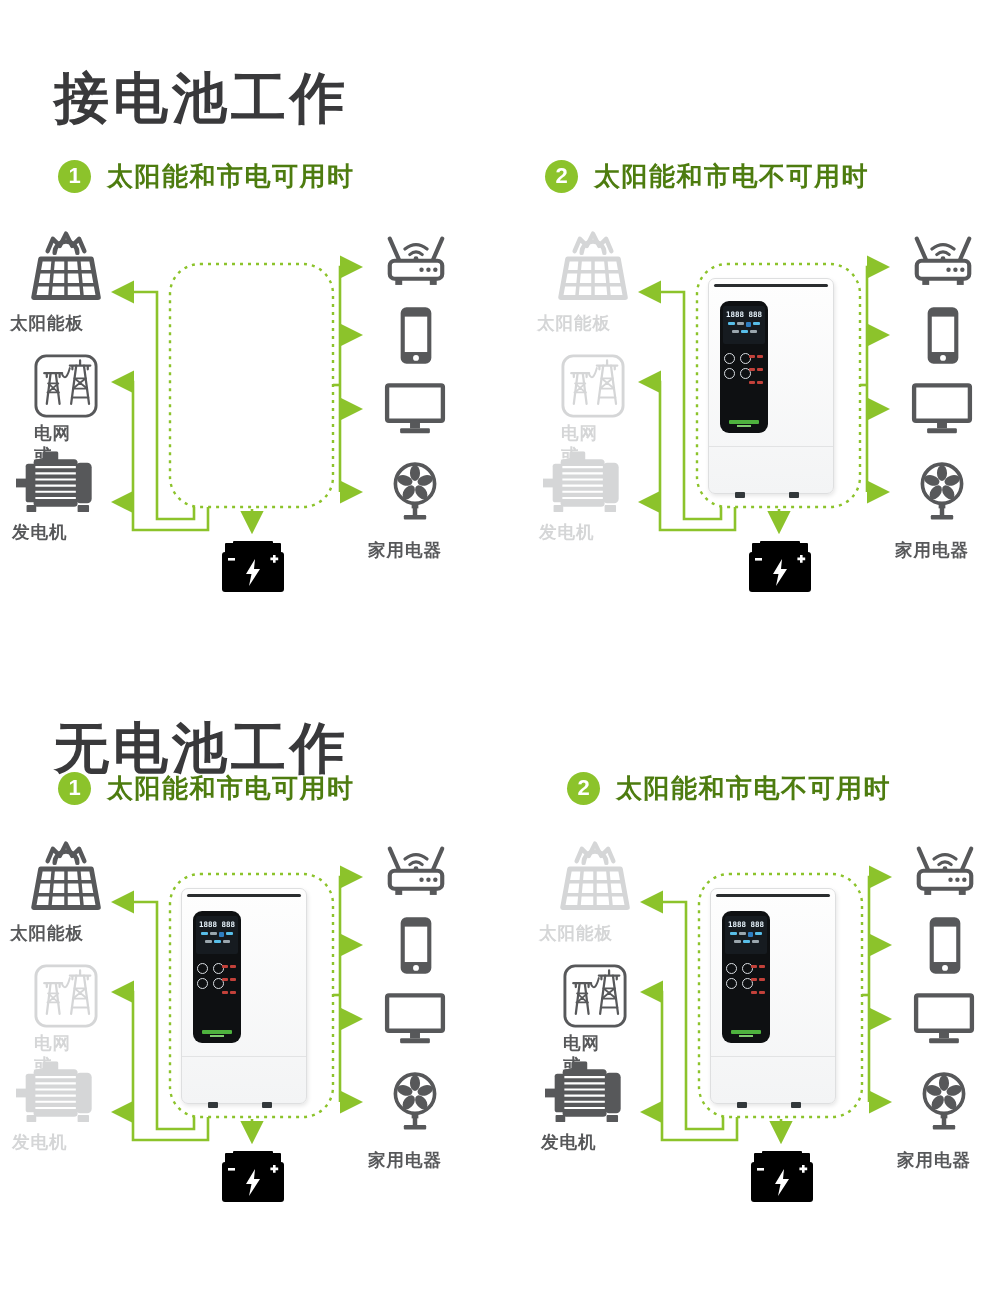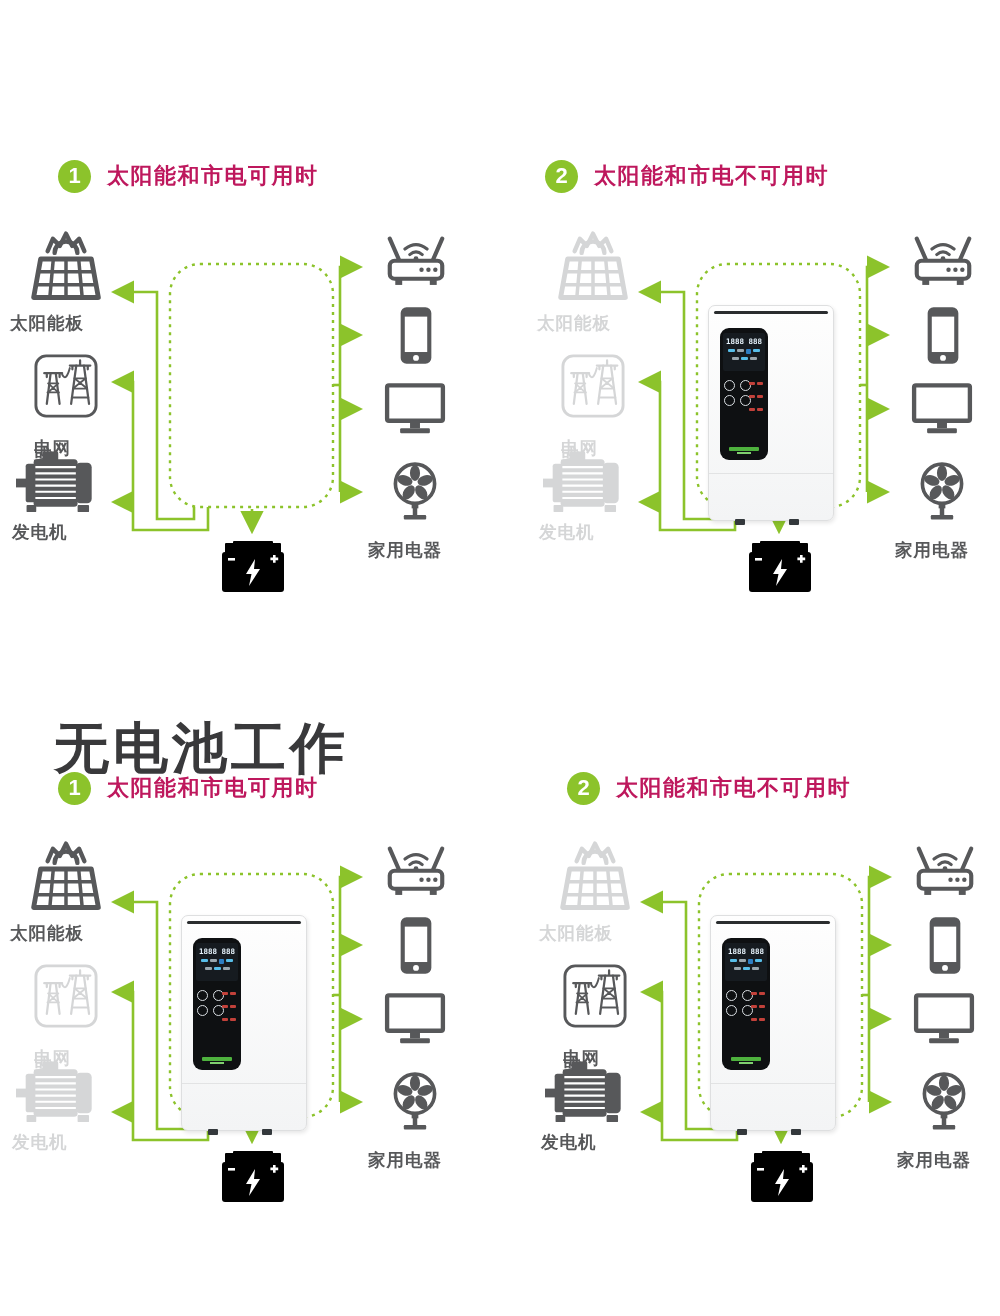--- a/index.html
+++ b/index.html
@@ -6,56 +6,56 @@
   .canvas{position:relative;width:1000px;height:1316px;background:#ffffff;
           font-family:"Liberation Sans","DejaVu Sans",sans-serif;overflow:hidden;}
 
   .section-title{position:absolute;left:54px;font-size:55px;font-weight:800;
                  color:#39393B;letter-spacing:4px;white-space:nowrap;}
   .t1{top:62px;} .t2{top:712px;}
 
   .caption-row{position:absolute;display:flex;align-items:center;gap:16px;height:34px;}
   .badge{width:33px;height:33px;border-radius:50%;background:#8CC32B;color:#fff;
          font-size:22px;font-weight:bold;display:flex;align-items:center;justify-content:center;}
-  .caption{font-size:22px;font-weight:600;color:#be185d;letter-spacing:1.5px;white-space:nowrap;}
+  .caption{font-size:26px;font-weight:600;color:#4d7c0f;letter-spacing:1.5px;white-space:nowrap;}
   .r1a{left:58px;top:159px;} .r1b{left:545px;top:159px;}
   .r2a{left:58px;top:771px;} .r2b{left:567px;top:771px;}
 
   .cell{position:absolute;width:500px;height:410px;}
   .c1{left:0;top:212px;} .c2{left:527px;top:212px;}
   .c3{left:0;top:822px;} .c4{left:529px;top:822px;}
 
   .conn{position:absolute;left:0;top:0;width:500px;height:410px;}
   .conn path,.conn .outline{stroke:#8CC32B;fill:none;}
   .conn path{stroke-width:2.6px;}
   .conn .outline{stroke-width:2.4px;stroke-dasharray:3 5;}
 
   .block{position:absolute;color:#57585A;text-align:left;}
   .block[data-state="inactive"]{color:#D5D6D7;}
   .lbl{font-size:17.5px;font-weight:700;letter-spacing:1px;white-space:nowrap;}
   .ic{display:block;margin:0 auto;}
 
   .b-solar{left:10px;top:12px;width:112px;} .b-solar .ic{width:88px;height:84px;}
   .b-solar .lbl{margin-top:3px;}
   .b-grid{left:34px;top:142px;width:64px;} .b-grid .ic{width:64px;height:64px;}
-  .b-grid .lbl{margin-top:18px;}
+  .b-grid .lbl{margin-top:3px;}
   .b-or{left:34px;top:231px;width:64px;}
   .b-gen{left:12px;top:239px;width:96px;} .b-gen .ic{width:88px;height:64px;}
   .b-gen .lbl{margin-top:5px;}
   .b-router{left:380px;top:17px;width:72px;} .b-router .ic{width:70px;height:58px;}
   .b-phone{left:397px;top:94px;width:38px;} .b-phone .ic{width:36px;height:59px;}
   .b-monitor{left:383px;top:170px;width:64px;} .b-monitor .ic{width:62px;height:54px;}
   .b-fan{left:386px;top:247px;width:58px;} .b-fan .ic{width:56px;height:64px;}
   .b-appl{left:368px;top:326px;width:94px;}
   .b-batt{left:221px;top:327px;width:64px;} .b-batt .ic{width:64px;height:54px;}
 
   
   .inverter{position:absolute;left:181px;top:66px;width:124px;height:214px;
             background:linear-gradient(180deg,#FEFEFE,#F3F4F5);
-            border:1px solid #DEDFE0;border-radius:7px;box-shadow:1px 2px 4px rgba(0,0,0,.10);margin-top:27px;}
+            border:1px solid #DEDFE0;border-radius:7px;box-shadow:1px 2px 4px rgba(0,0,0,.10);}
   .d-top{position:absolute;left:5px;right:5px;top:5px;height:3px;background:#2A2D2F;border-radius:2px;}
   .d-panel{position:absolute;left:11px;top:22px;width:48px;height:132px;background:#0E1012;border-radius:9px;}
   .d-lcd{position:absolute;left:3px;top:5px;width:42px;height:38px;background:#161B20;border-radius:2px;overflow:hidden;}
   .d-digits{margin-top:4px;text-align:center;font-family:"DejaVu Sans Mono",monospace;
             font-size:7.5px;font-weight:bold;color:#E6F2FB;}
   .d-row{display:flex;justify-content:center;gap:2px;margin-top:3px;}
   .ci{width:7px;height:2.5px;background:#58BEE8;border-radius:1px;}
   .ci.w{background:#9AA6AD;} .ci.b{width:5px;height:5px;background:#2E7EC2;}
   .d-keys{position:absolute;left:4px;top:52px;width:24px;display:grid;
           grid-template-columns:1fr 1fr;gap:4px 5px;}
@@ -165,20 +165,21 @@
       <rect class="bl" x="12" y="2" width="40" height="14" rx="1"></rect>
       <rect class="bb" x="1" y="13" width="62" height="40" rx="3"></rect>
       <rect x="7" y="19" width="7" height="2.6" fill="#fff"></rect>
       <path d="M52 16 h2.6 v2.6 h2.6 v2.6 h-2.6 v2.6 h-2.6 v-2.6 h-2.6 v-2.6 h2.6 Z" fill="#fff"></path>
       <path d="M34 20 L25 35 L30.5 35 L28 47 L39 30 L33 30 Z" fill="#fff"></path>
     </symbol>
   </defs>
 </svg>
 
 <div class="canvas">
+  <div class="section-title t1">接电池工作</div>
 
   <div class="caption-row r1a">
     <div class="badge">1</div>
     <div class="caption">太阳能和市电可用时</div>
   </div>
   <div class="caption-row r1b">
     <div class="badge">2</div>
     <div class="caption">太阳能和市电不可用时</div>
   </div>
 

